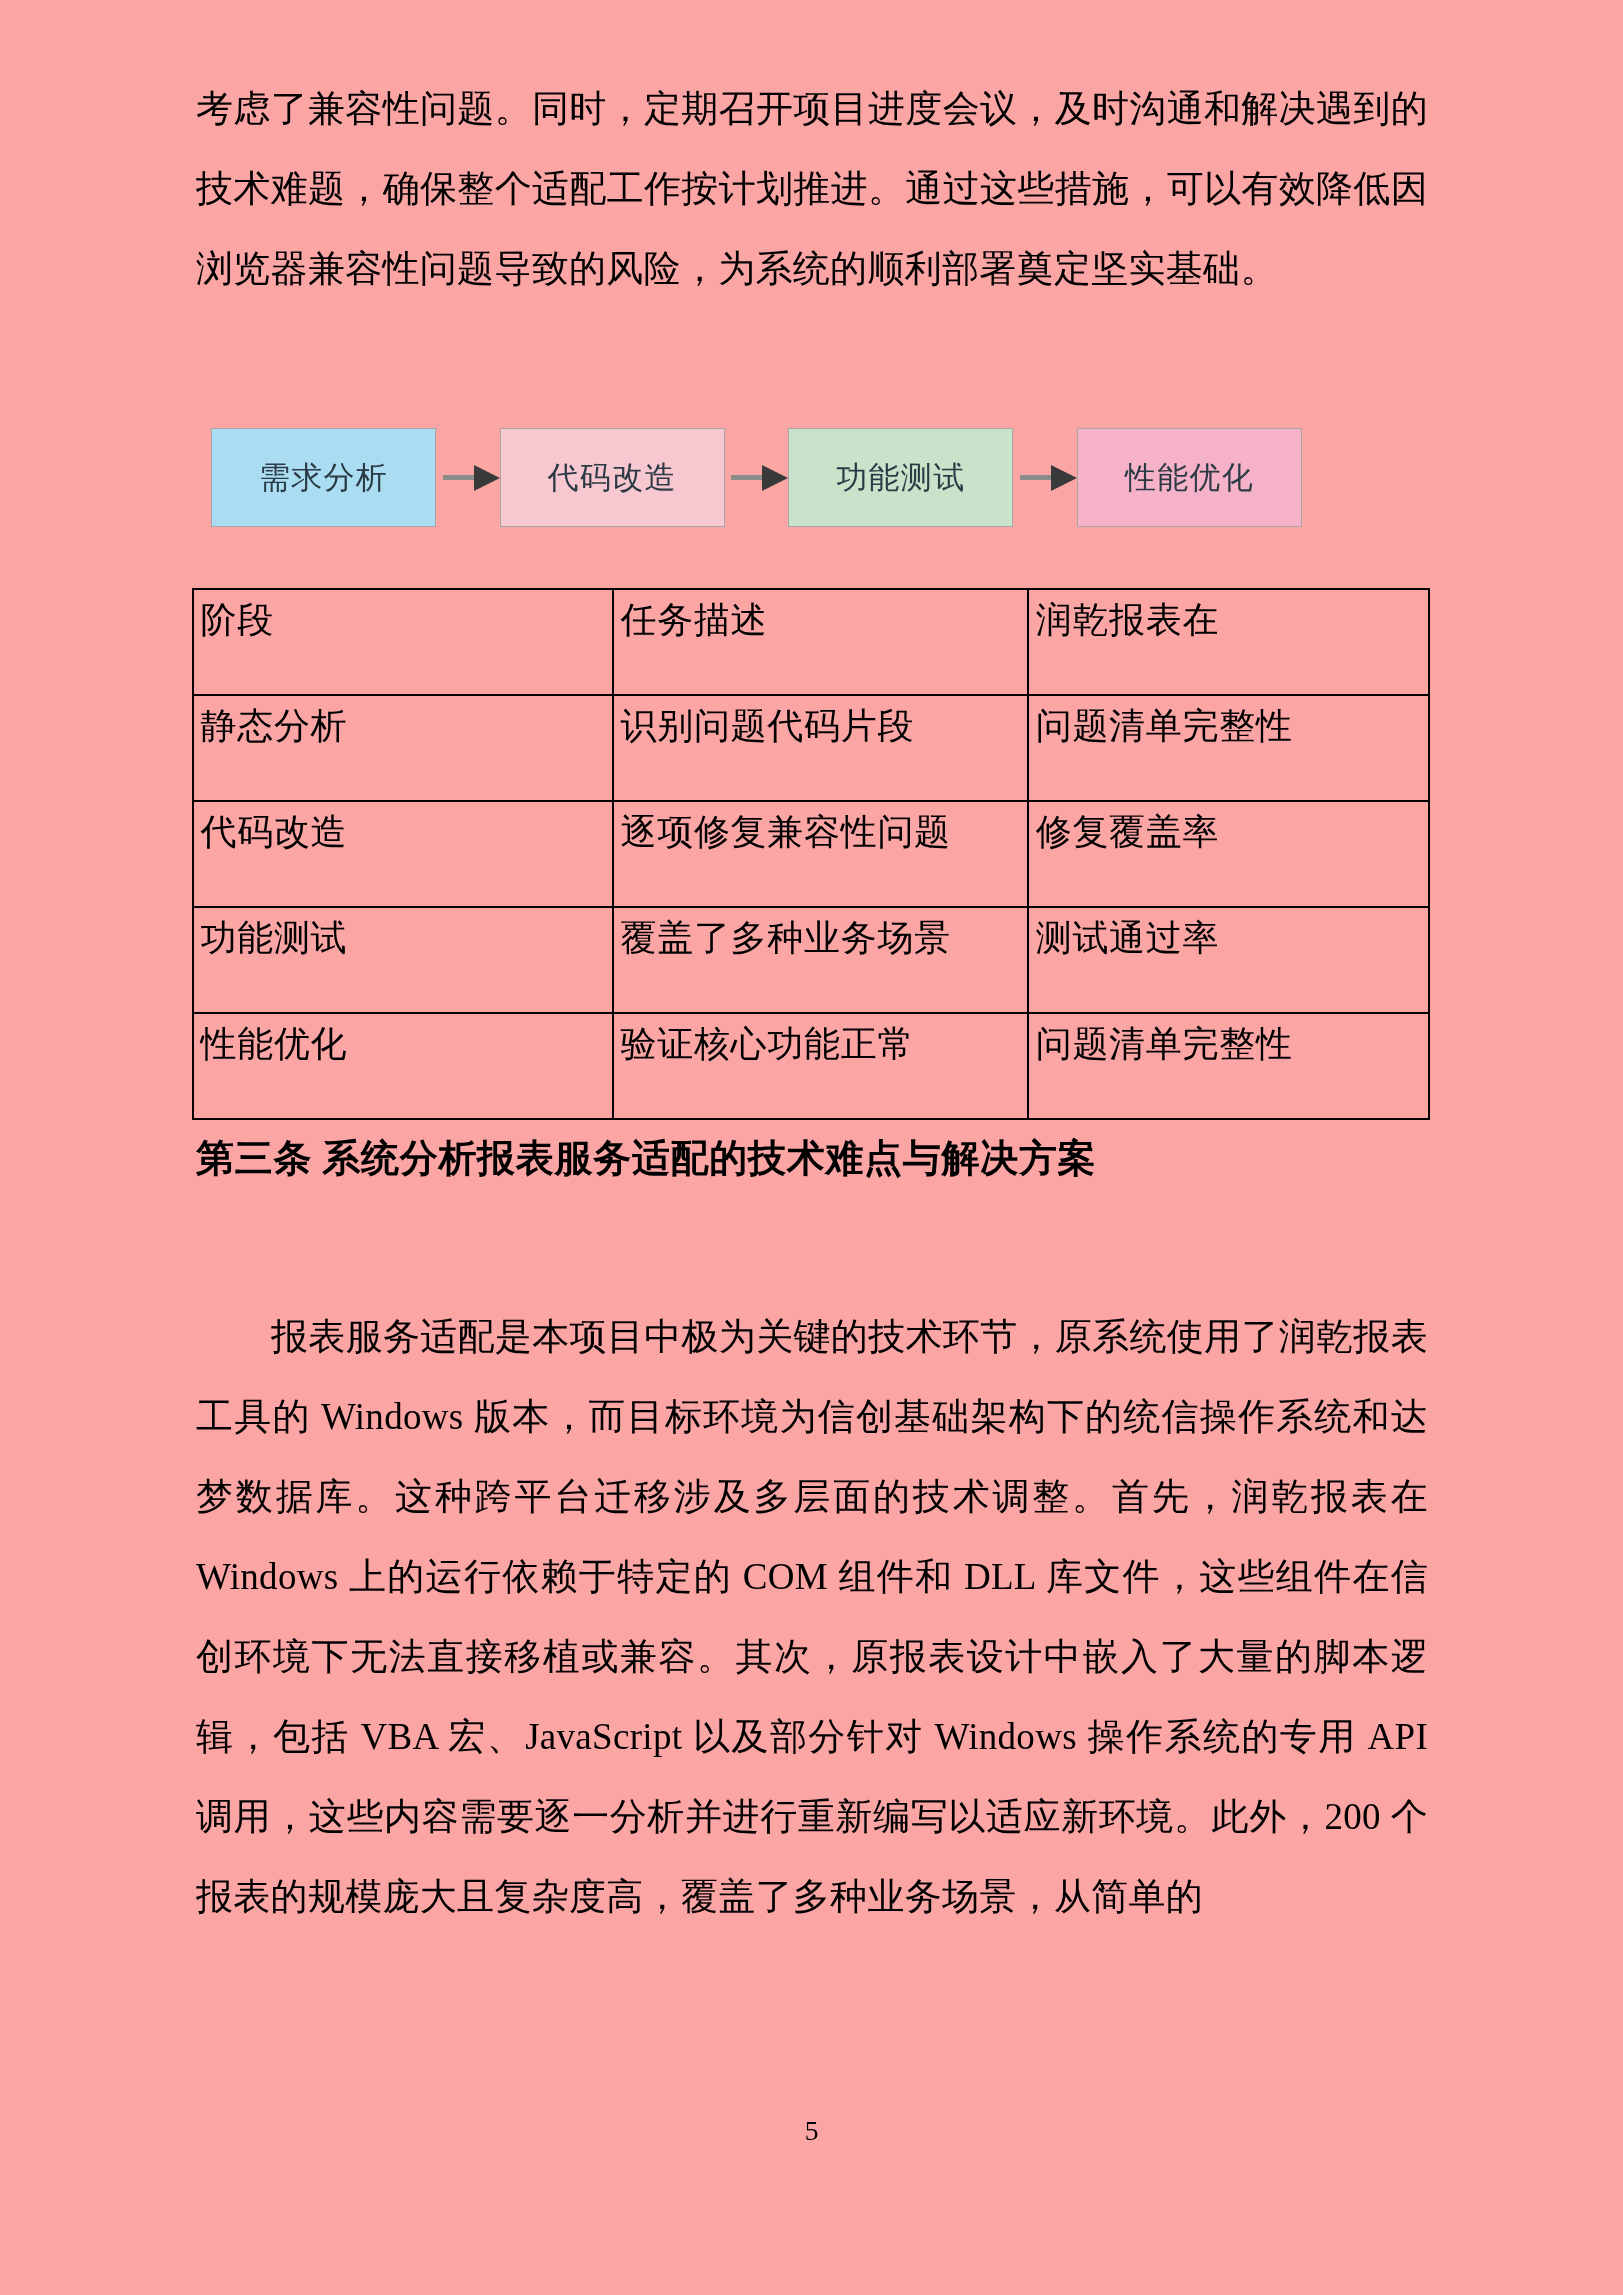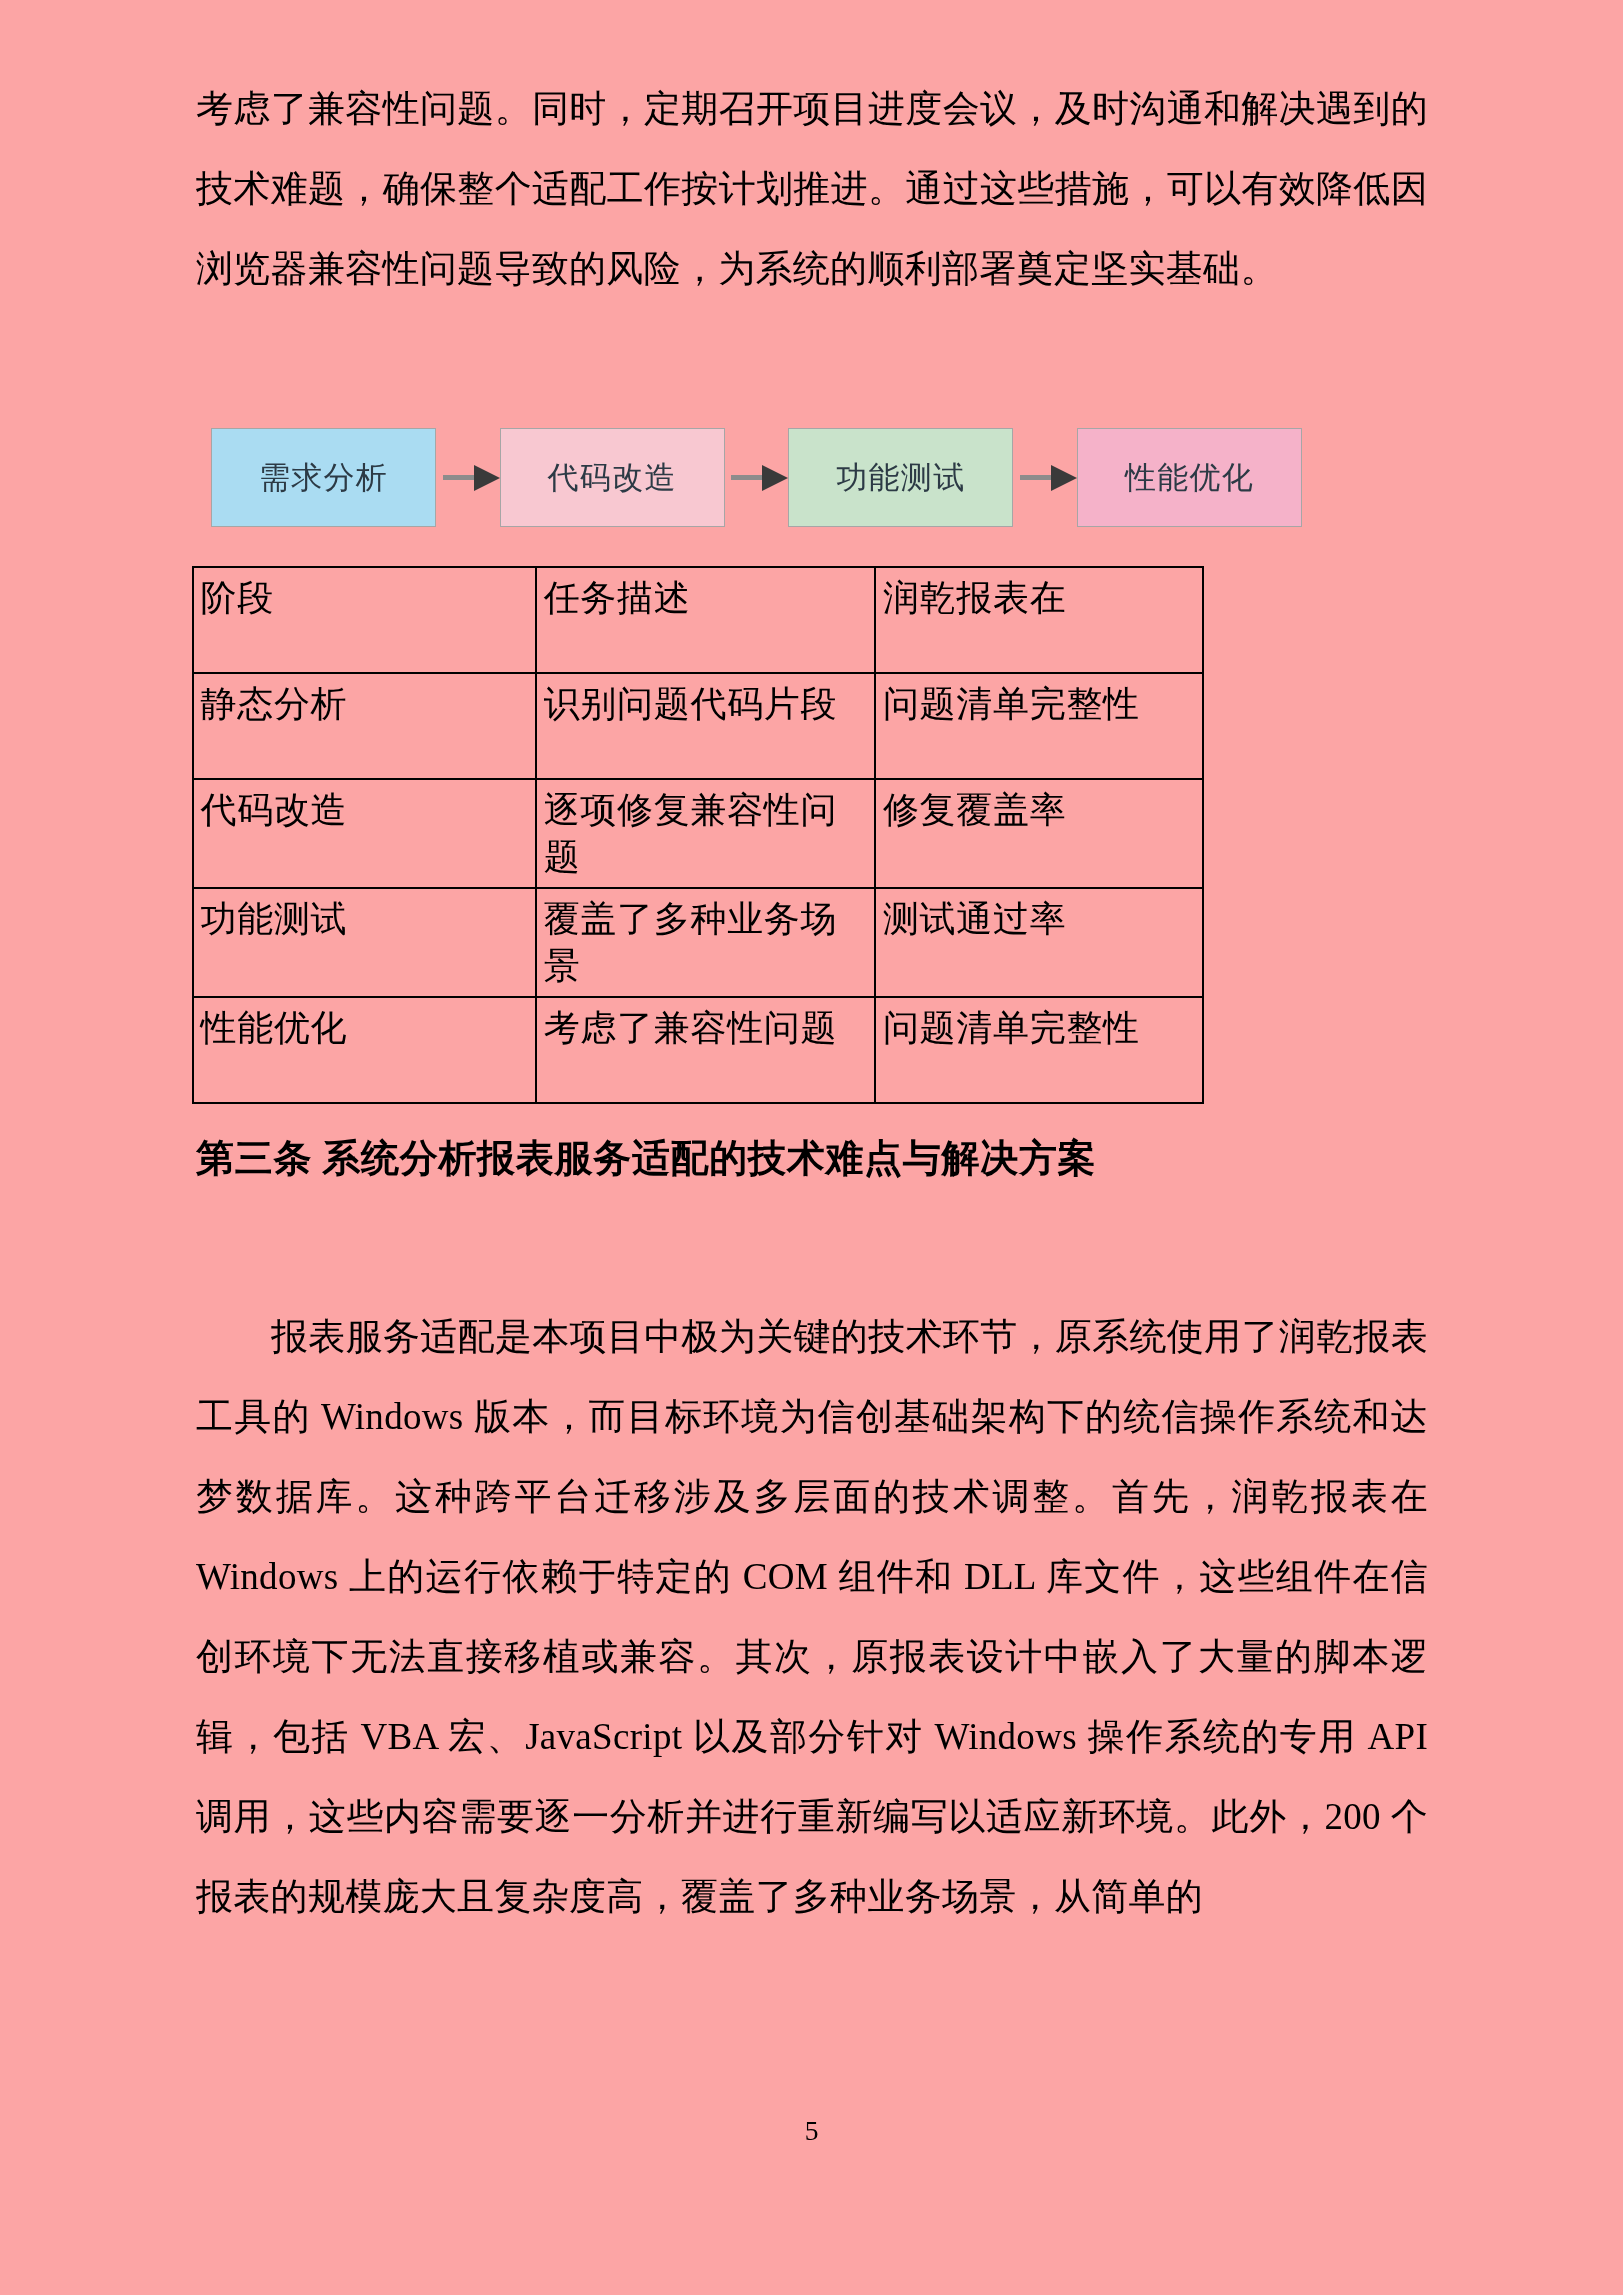--- a/index.html
+++ b/index.html
@@ -64,23 +64,23 @@
   .arrow-head {
     width: 0; height: 0;
     border-top: 13.7px solid transparent;
     border-bottom: 13.7px solid transparent;
     border-left: 26px solid #3a3a3a;
   }
 
   
   table.stage-table {
     position: absolute;
-    top: 566px;
+    top: 588px;
     left: 192px;
-    width: 1012px;
+    width: 1238px;
     border-collapse: collapse;
     table-layout: fixed;
   }
   table.stage-table td {
     border: 2.6px solid #000000;
     height: 91px;
     vertical-align: top;
     padding: 6.5px 3.9px 6.5px 6.5px;
     font-size: 36px;
     line-height: 47px;
@@ -172,21 +172,21 @@
         <td>逐项修复兼容性问题</td>
         <td>修复覆盖率</td>
       </tr>
       <tr>
         <td>功能测试</td>
         <td>覆盖了多种业务场景</td>
         <td>测试通过率</td>
       </tr>
       <tr>
         <td>性能优化</td>
-        <td>考虑了兼容性问题</td>
+        <td>验证核心功能正常</td>
         <td>问题清单完整性</td>
       </tr>
     </tbody>
   </table>
 
   <div class="section-heading">第三条 系统分析报表服务适配的技术难点与解决方案</div>
 
 
   <div class="para para-body">报表服务适配是本项目中极为关键的技术环节，原系统使用了润乾报表工具的 Windows 版本，而目标环境为信创基础架构下的统信操作系统和达梦数据库。这种跨平台迁移涉及多层面的技术调整。首先，润乾报表在 Windows 上的运行依赖于特定的 COM 组件和 DLL 库文件，这些组件在信创环境下无法直接移植或兼容。其次，原报表设计中嵌入了大量的脚本逻辑，包括 VBA 宏、JavaScript 以及部分针对 Windows 操作系统的专用 API 调用，这些内容需要逐一分析并进行重新编写以适应新环境。此外，200 个报表的规模庞大且复杂度高，覆盖了多种业务场景，从简单的</div>
 

